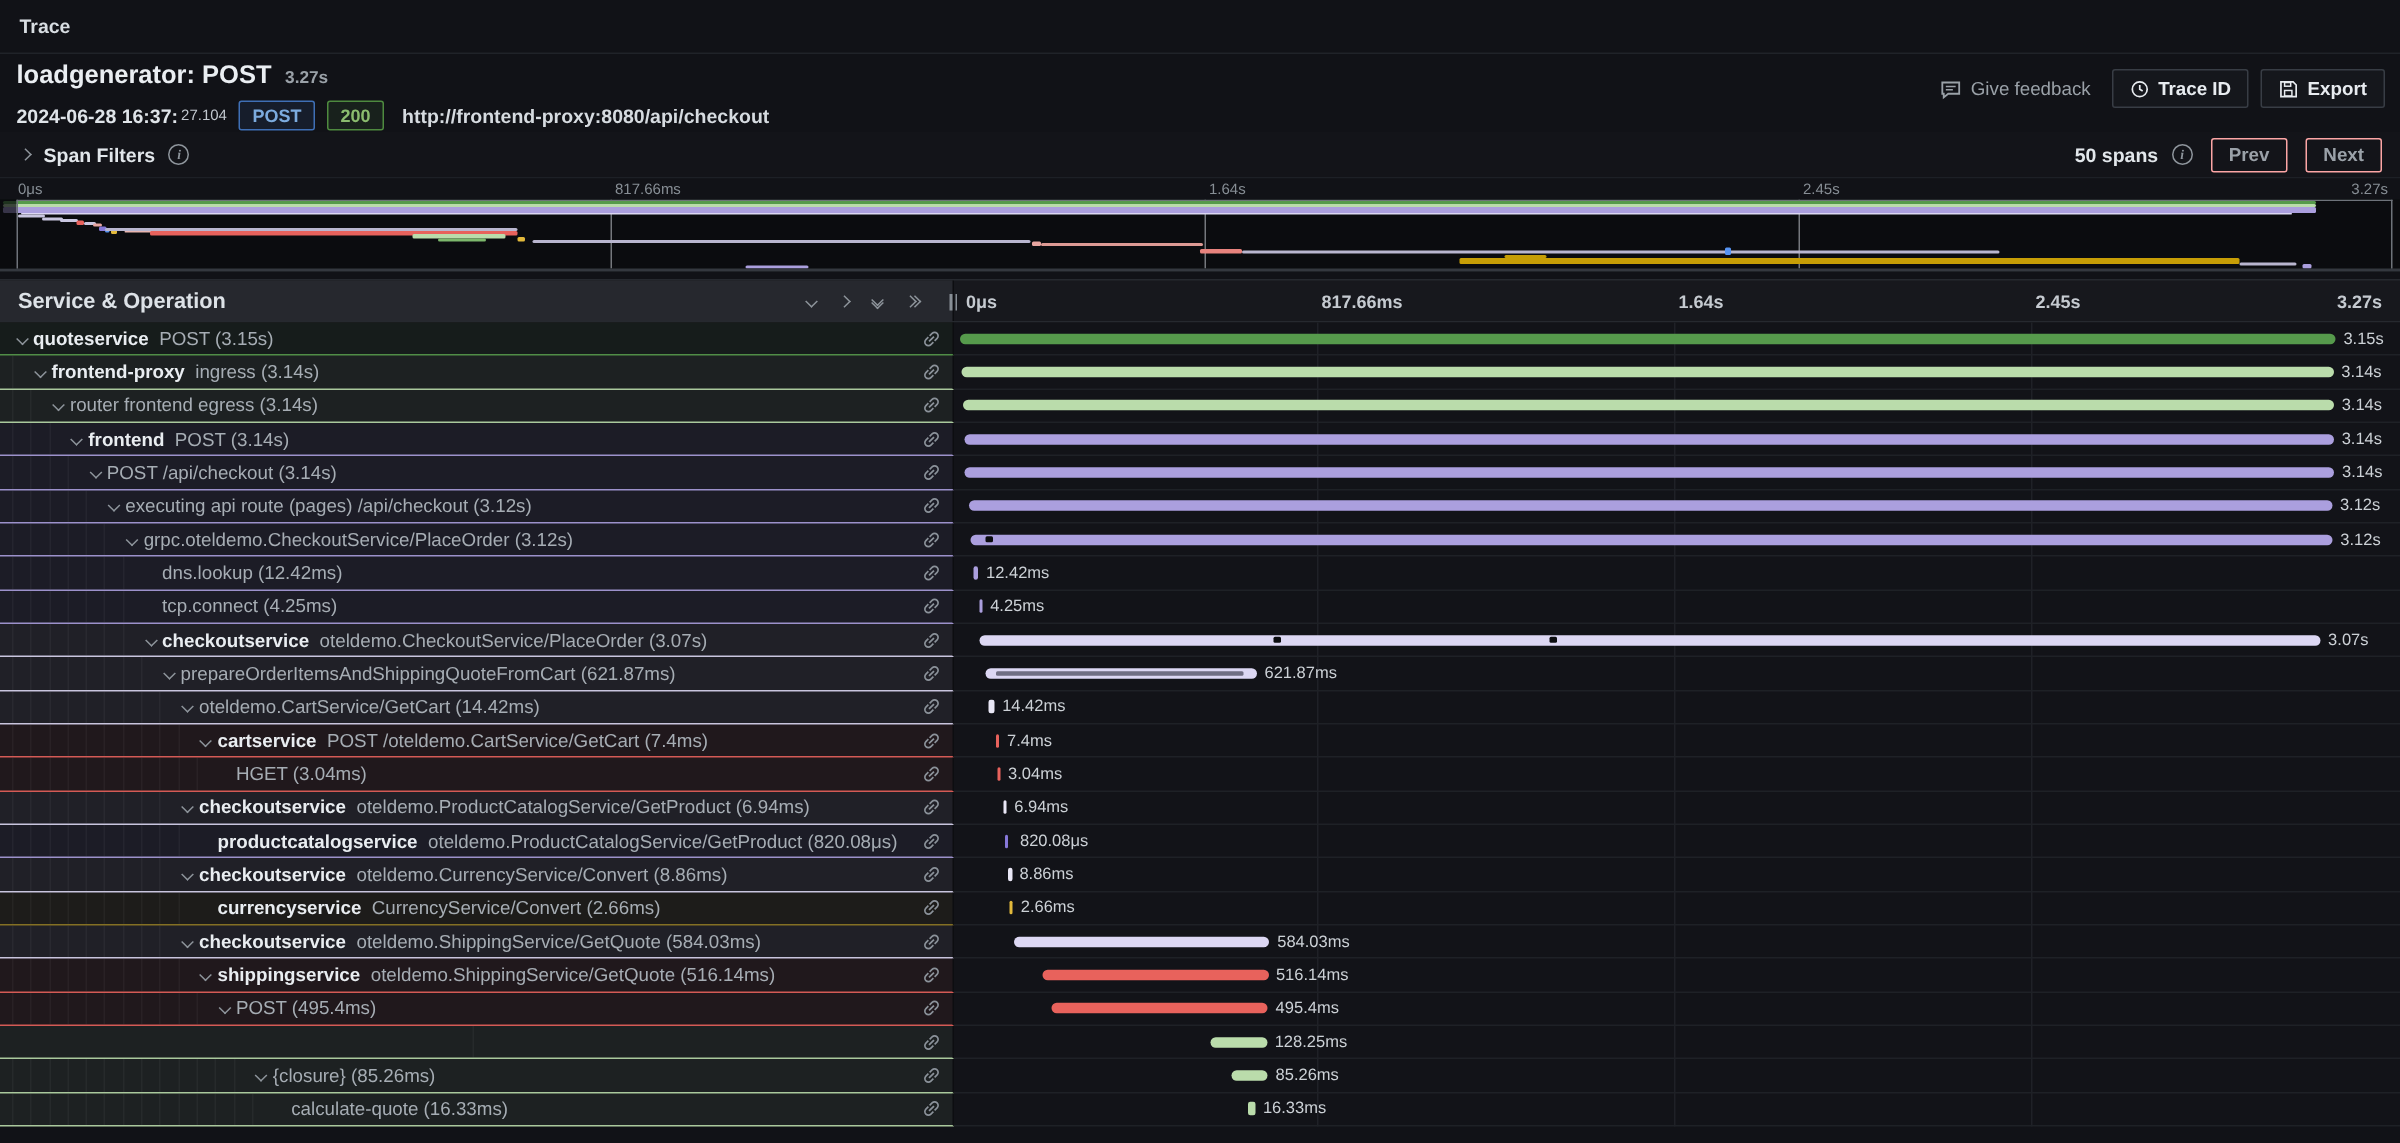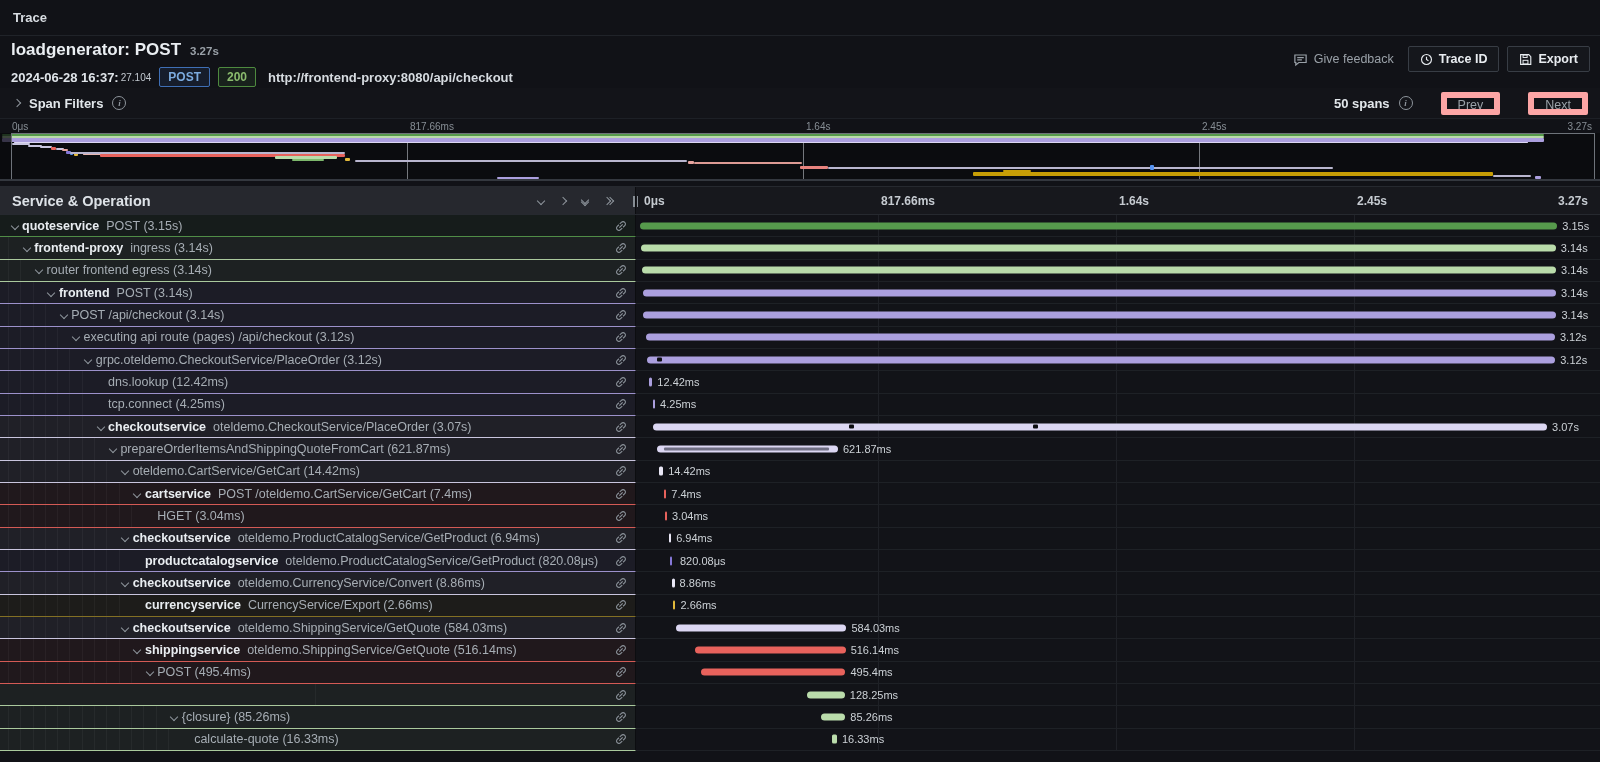--- a/index.html
+++ b/index.html
@@ -31,22 +31,22 @@
     border:1px solid #383d45; border-radius:2px; height:26px; padding:0 11px;
     color:#e8ecf0; font-weight:700; font-size:12.5px; cursor:pointer; }
   .btn svg, .feedback svg { display:block; }
   
   .filtersbar { height:31px; display:flex; justify-content:space-between; align-items:center;
     padding:0 12px 0 14px; border-bottom:1px solid #1d2026; background:#131419; }
   .sf-left { display:flex; align-items:center; gap:9px; }
   .sf-label { font-weight:700; font-size:13px; color:#e2e7eb; }
   .sf-right { display:flex; align-items:center; gap:9px; }
   .spans-count { font-weight:700; font-size:13px; color:#e2e7eb; }
-  .btn-sm { background:transparent; border:6px solid #fca5a5; border-radius:2px; color:#9aa1a8;
-    font-size:12.5px; font-weight:400; height:23px; padding:0 11px; cursor:pointer; margin-left:19px;}
+  .btn-sm { background:transparent; border:1px solid #fca5a5; border-radius:2px; color:#9aa1a8;
+    font-size:12.5px; font-weight:700; height:23px; padding:0 11px; cursor:pointer; margin-left:3px;}
   
   .cv { display:inline-block; width:6px; height:6px; border-right:1.5px solid #8e959c;
     border-bottom:1.5px solid #8e959c; flex:none; }
   .cv.down  { transform:rotate(45deg); }
   .cv.right { transform:rotate(-45deg); }
   .info-i { display:inline-flex; width:14px; height:14px; border:1.2px solid #8e959c; border-radius:50%;
     color:#8e959c; font-size:9px; font-weight:700; align-items:center; justify-content:center;
     font-family:"Liberation Serif", serif; font-style:italic; }
   
   .minimap { position:relative; height:67px; background:#111217; }
@@ -654,21 +654,21 @@
           <span class="guide"></span>
           <span class="guide"></span>
           <span class="guide"></span>
           <span class="guide"></span>
           <span class="guide"></span>
           <span class="guide"></span>
           <span class="guide"></span>
           <span class="guide"></span>
           <span class="cvz"></span>
           <span class="svc">currencyservice</span>
-          <span class="op">CurrencyService/Export (2.66ms)</span>
+          <span class="op">CurrencyService/Convert (2.66ms)</span>
           <span class="rlink">
             <svg width="14" height="14" viewBox="0 0 24 24" style="transform:rotate(-45deg)" fill="#8b929a">
               <path d="M3.9 12c0-1.71 1.39-3.1 3.1-3.1h4V7H7c-2.76 0-5 2.24-5 5s2.24 5 5 5h4v-1.9H7c-1.71 0-3.1-1.39-3.1-3.1zm4.1 1h8v-2H8v2zm9-6h-4v1.9h4c1.71 0 3.1 1.39 3.1 3.1s-1.39 3.1-3.1 3.1h-4V17h4c2.76 0 5-2.24 5-5s-2.24-5-5-5z"></path>
             </svg>
           </span>
         </div>
         <div class="rr" style="border-bottom: 1px solid rgb(30, 33, 38);">
           <div class="bar tick" style="left: 37.488px; width: 2px; background: rgb(226, 185, 59);"></div>
           <span class="blabel" style="left: 44.488px;">2.66ms</span>
         </div>

